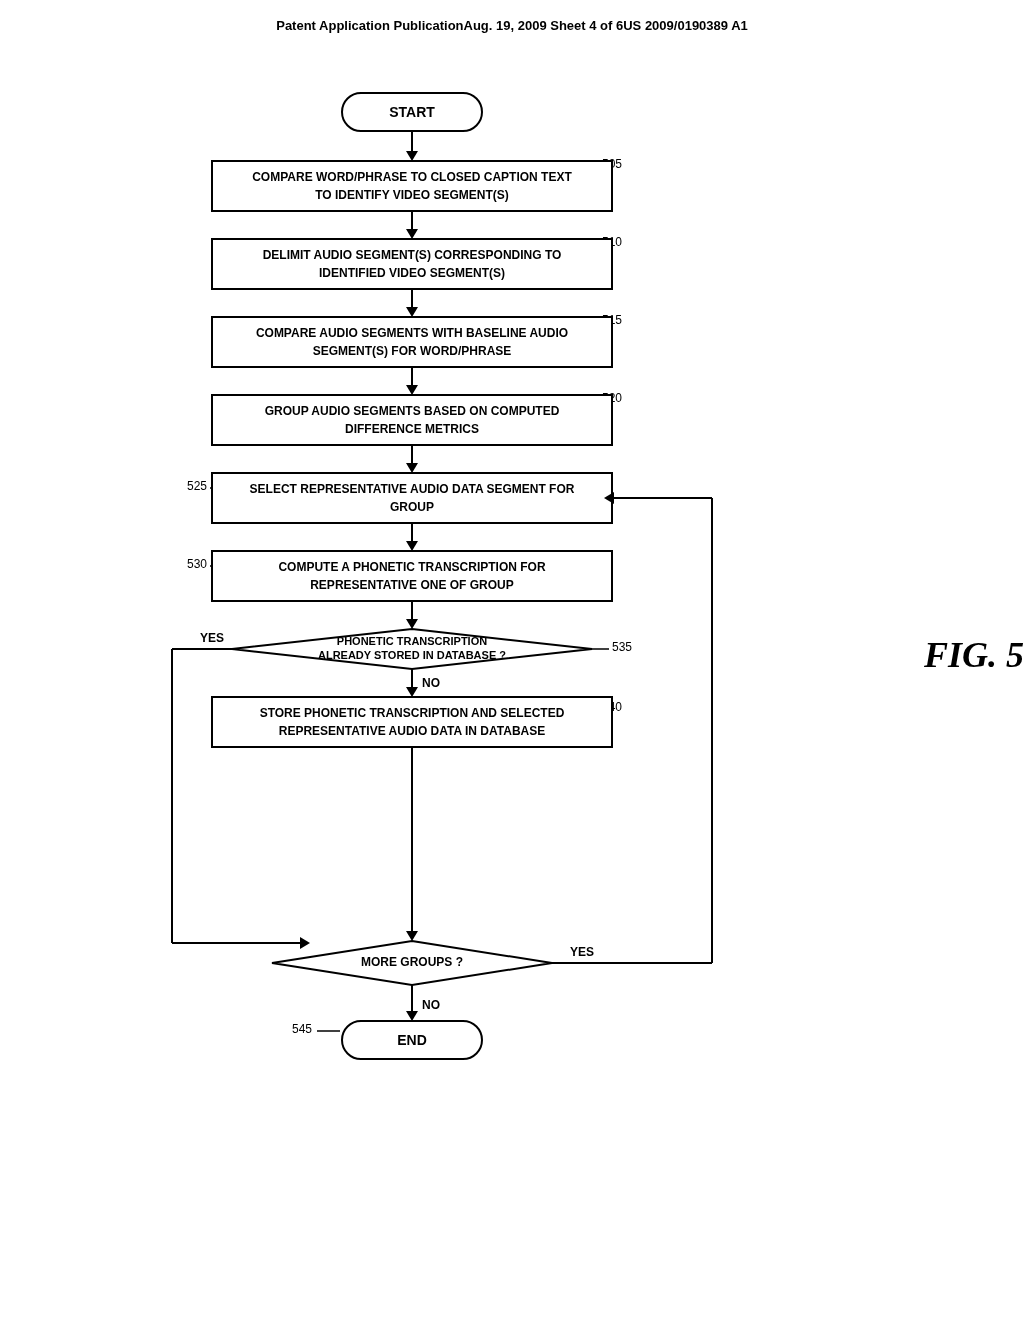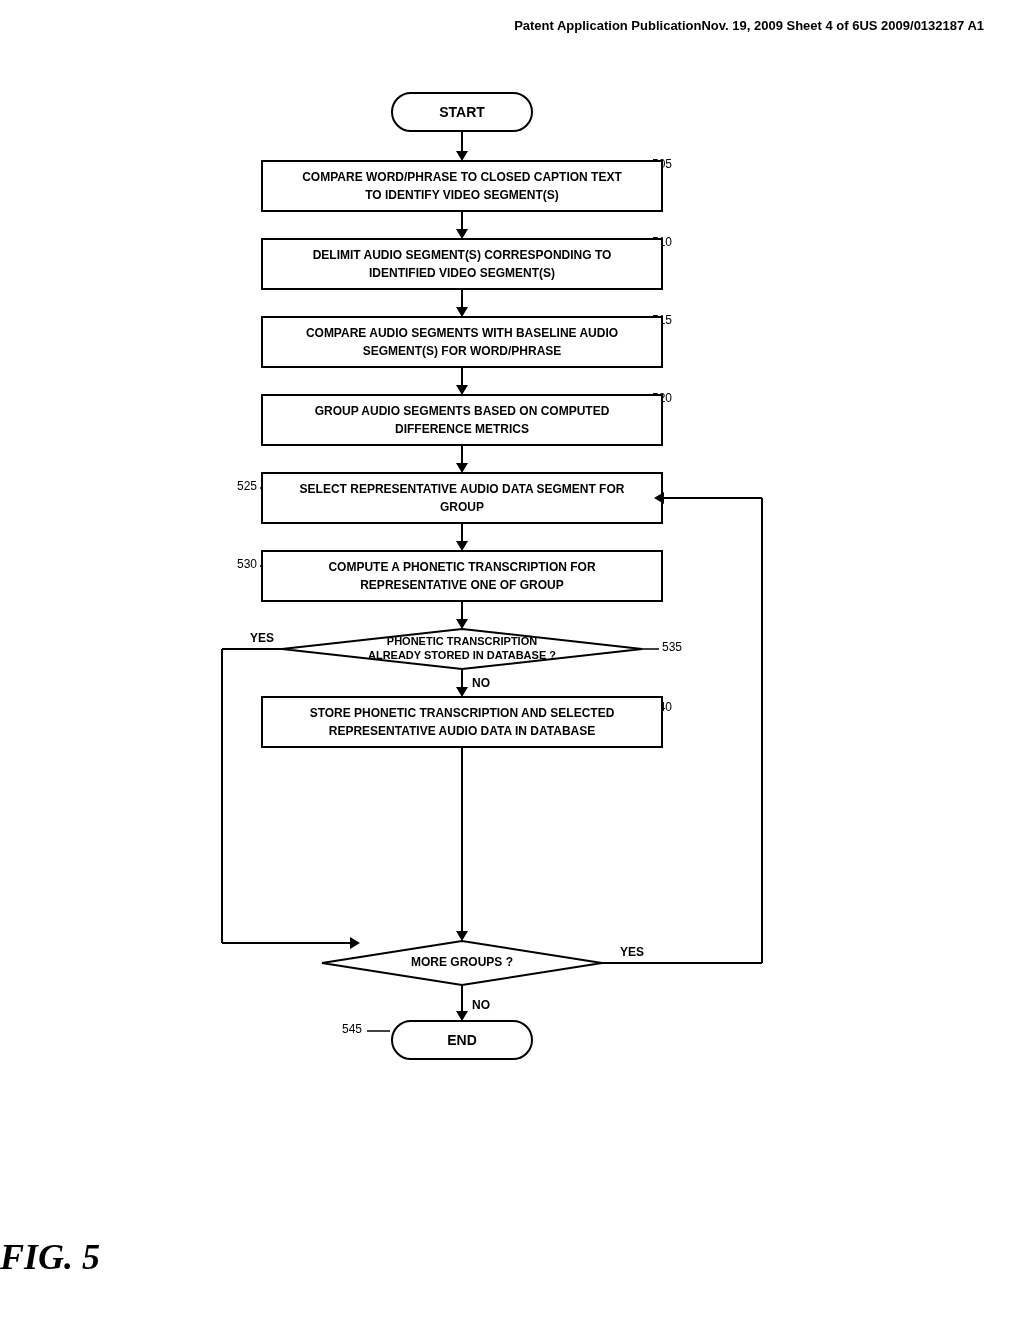--- a/index.html
+++ b/index.html
@@ -6,31 +6,31 @@
     body {
       background: #fff;
       font-family: Arial, sans-serif;
       width: 1024px;
       min-height: 1320px;
       position: relative;
     }
 
     .header {
       display: flex;
-      justify-content: flex-end;
+      justify-content: center;
       padding: 18px 40px 10px 40px;
       font-size: 13px;
       font-weight: bold;
       border-bottom: none;
     }
 
     .diagram-area {
       display: flex;
-      flex-direction: column;
-      align-items: flex-start;
+      flex-direction: row;
+      align-items: center;
       padding-top: 30px;
       position: relative;
     }
 
     
     .flowchart-svg {
       display: block;
       margin: 0 auto;
     }
 
@@ -41,22 +41,22 @@
       font-weight: bold;
       margin-top: 63px;
       font-family: 'Times New Roman', serif;
     }
   </style>
 </head>
 <body>
 
 <div class="header">
   <span>Patent Application Publication</span>
-  <span>Nov. 19, 2009   Sheet 4 of 6</span>
-  <span>US 2009/0132187 A1</span>
+  <span>Aug. 19, 2009   Sheet 4 of 6</span>
+  <span>US 2009/0190389 A1</span>
 </div>
 
 <div class="diagram-area">
   <svg class="flowchart-svg" width="780" height="1100" viewBox="0 0 780 1100">
 
     <rect x="270" y="20" width="140" height="38" rx="19" ry="19" fill="white" stroke="black" stroke-width="2"></rect>
     <text x="340" y="44" text-anchor="middle" font-size="14" font-weight="bold" font-family="Arial">START</text>
 
     <line x1="340" y1="58" x2="340" y2="80" stroke="black" stroke-width="2"></line>
     <polygon points="334,78 346,78 340,88" fill="black"></polygon>

